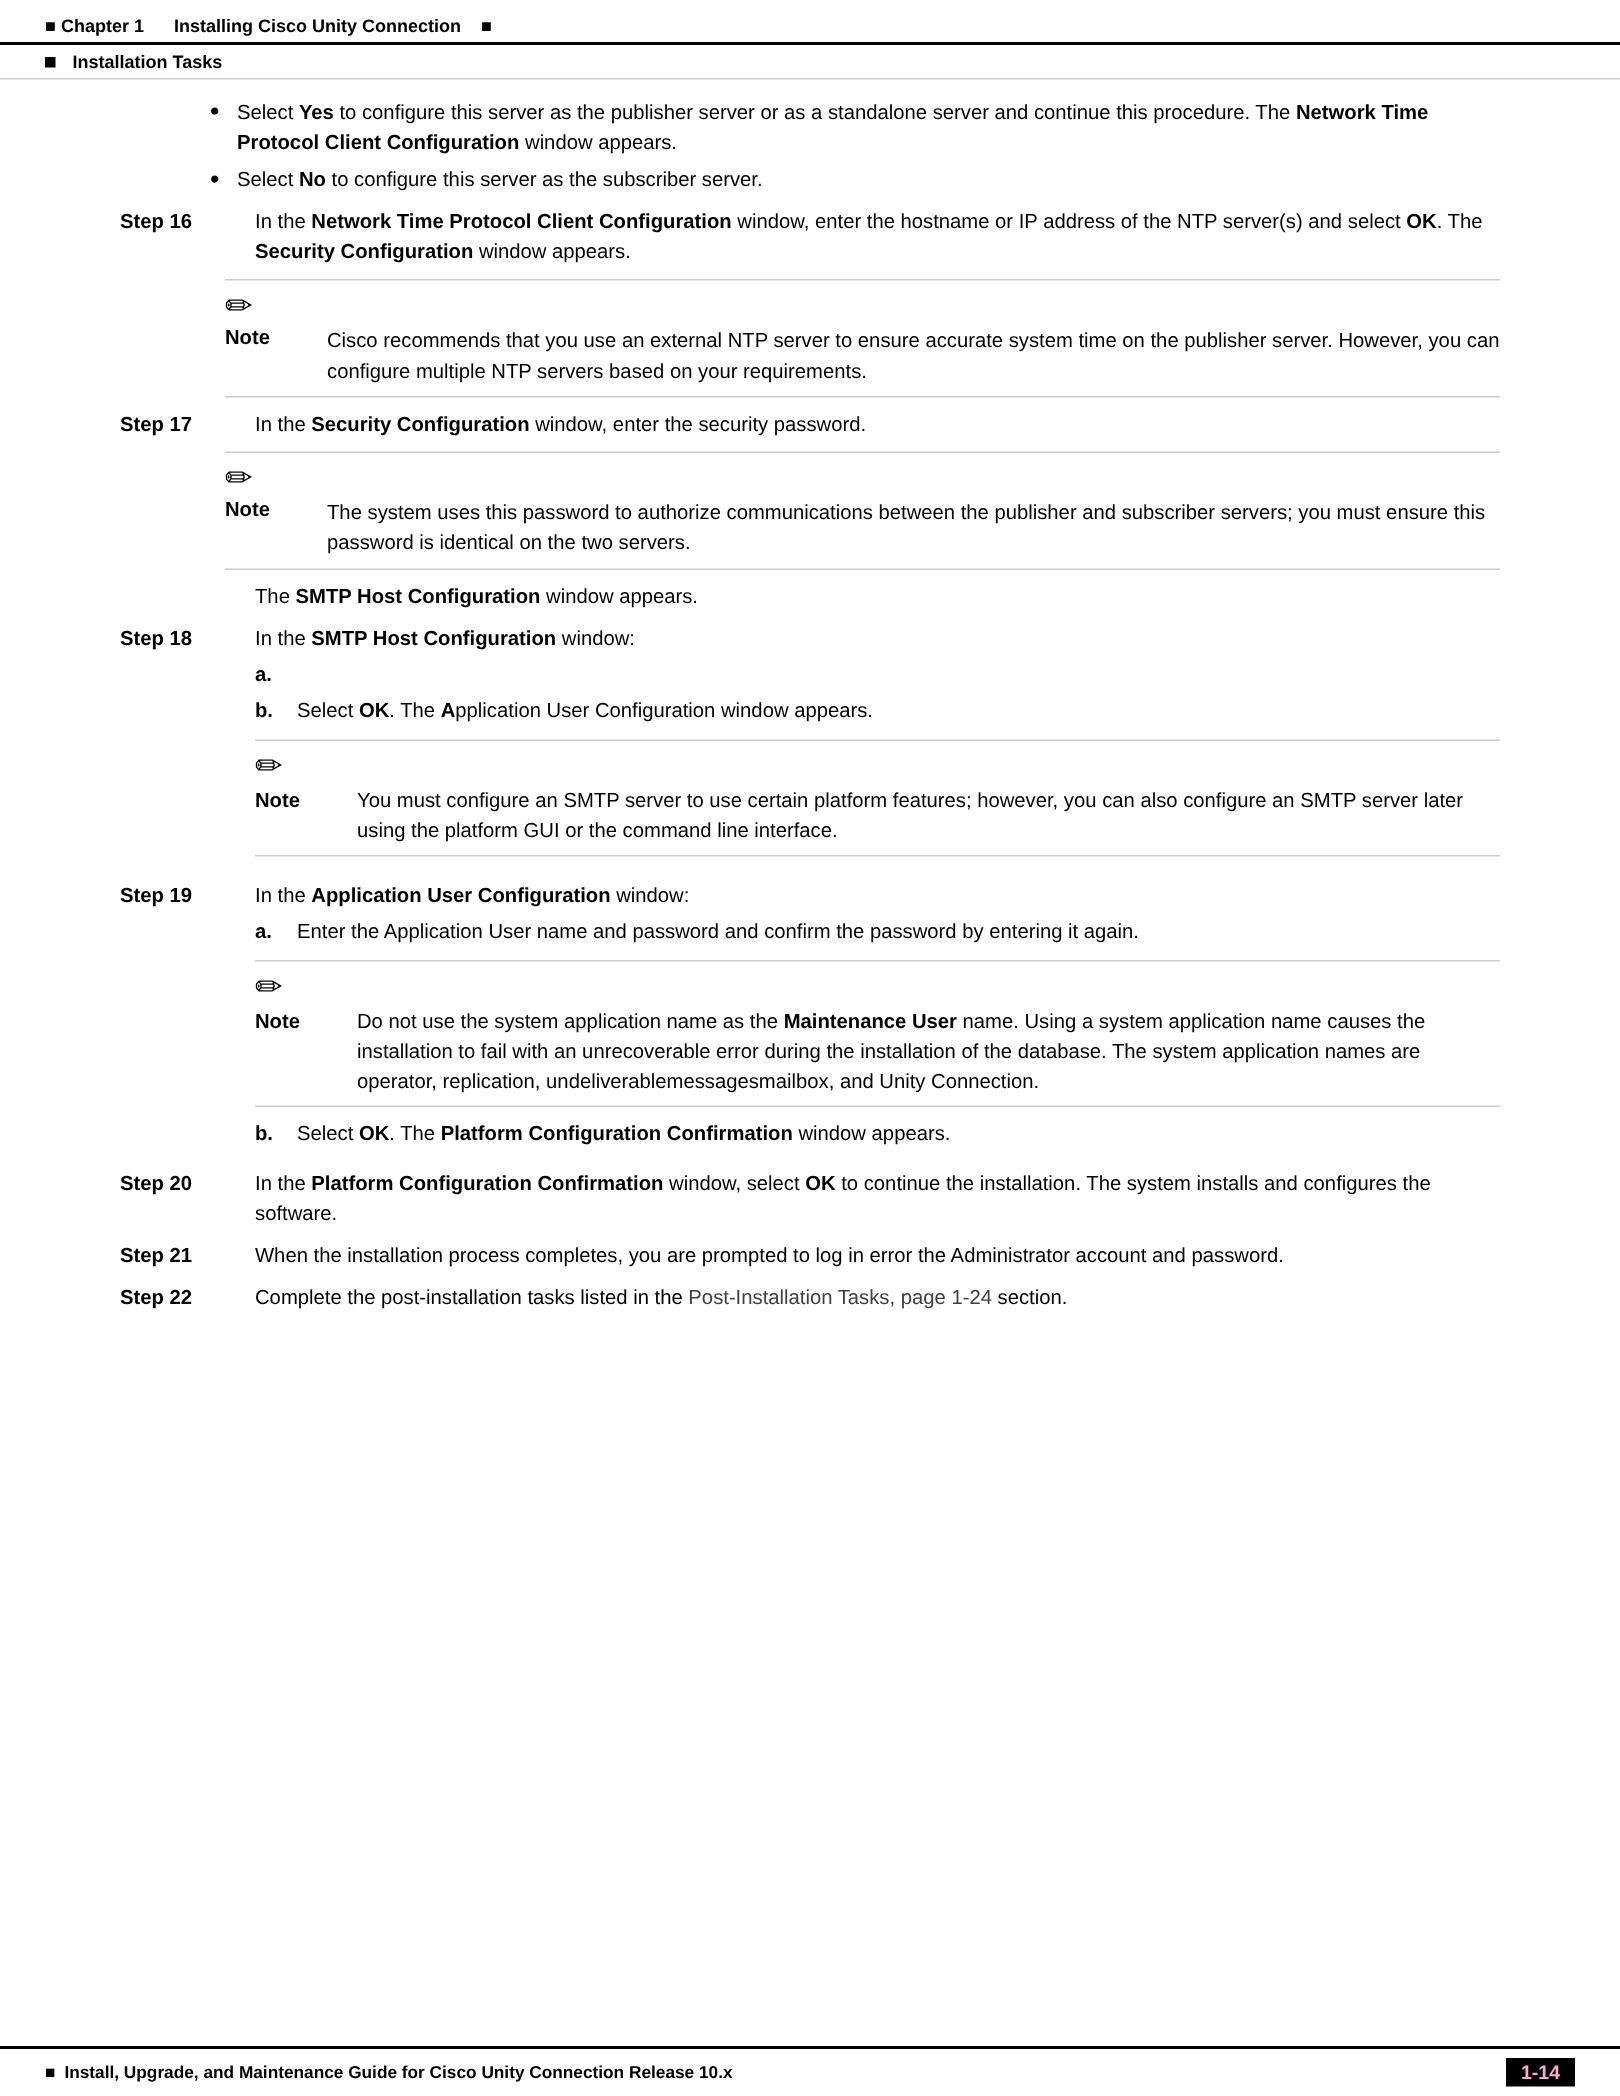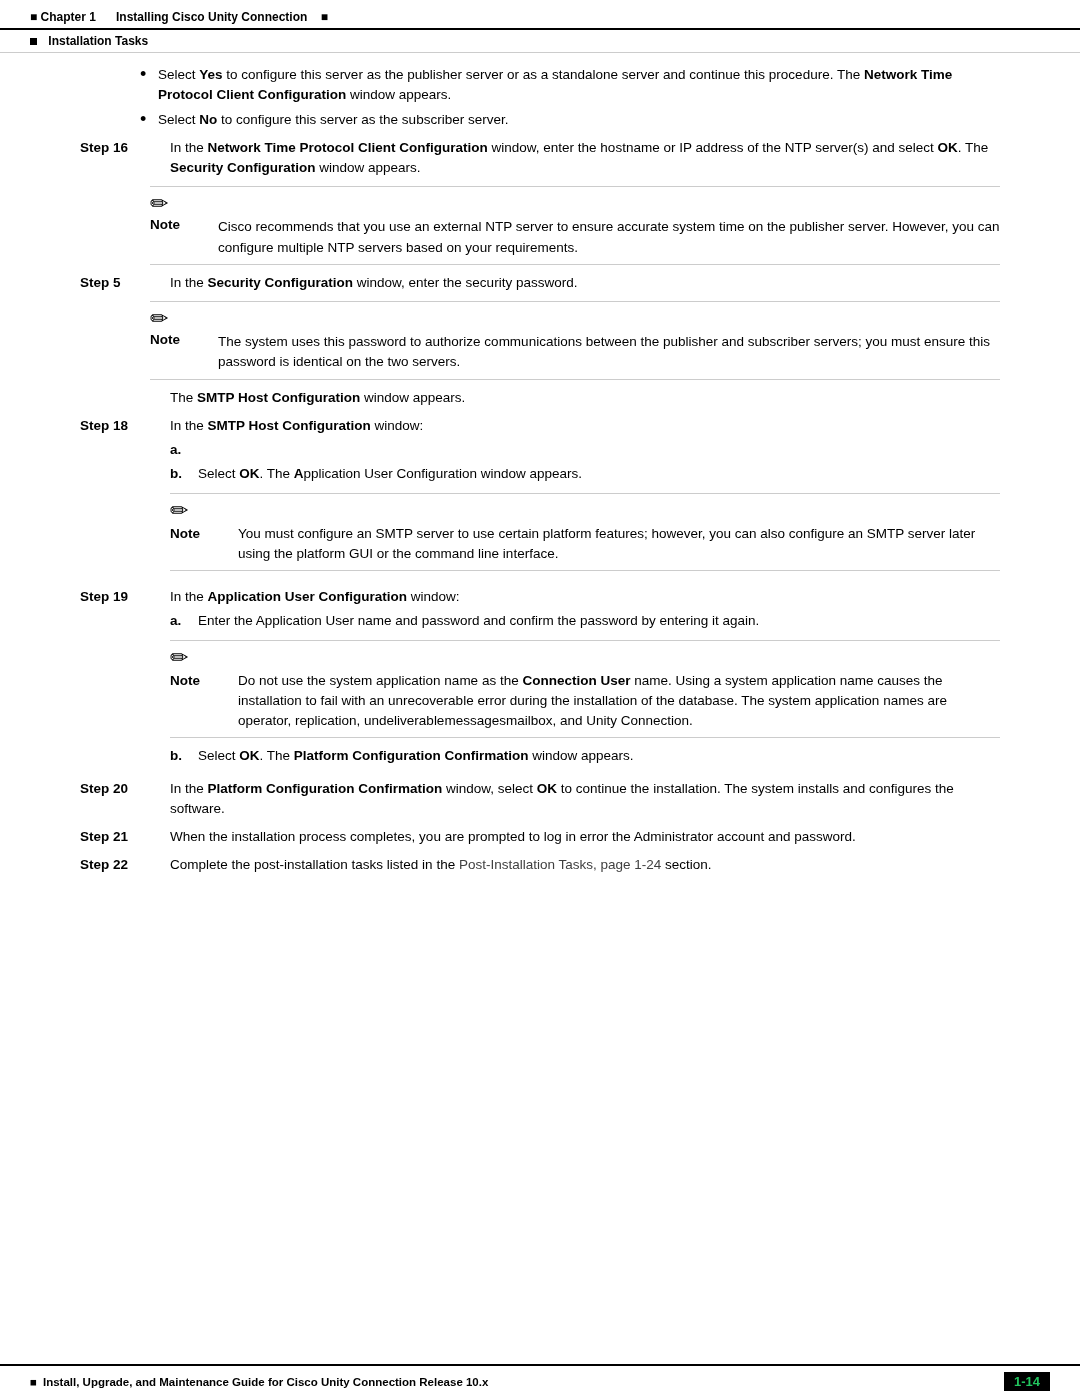--- a/index.html
+++ b/index.html
@@ -147,21 +147,21 @@
     }
     .footer-left {
       font-size: 11.5px;
       font-weight: bold;
       display: flex;
       align-items: center;
       gap: 6px;
     }
     .footer-page {
       background: #000;
-      color: #22c55e;
+      color: #f9a8d4;
       font-weight: bold;
       font-size: 13px;
       padding: 2px 10px;
       margin-left: 0;
     }
     .footer-page-box {
       display: flex;
       align-items: stretch;
     }
 
@@ -222,21 +222,21 @@
     <div class="note-icon-row">
       <span class="pencil-icon">✏</span>
     </div>
     <div class="note-row">
       <span class="note-label">Note</span>
       <span class="note-text">Cisco recommends that you use an external NTP server to ensure accurate system time on the publisher server. However, you can configure multiple NTP servers based on your requirements.</span>
     </div>
   </div>
 
   <div class="step-row">
-    <div class="step-label">Step 5</div>
+    <div class="step-label">Step 17</div>
     <div class="step-content">
       In the <strong>Security Configuration</strong> window, enter the security password.
     </div>
   </div>
 
   <div class="note-block" style="margin-left:70px;">
     <div class="note-icon-row">
       <span class="pencil-icon">✏</span>
     </div>
     <div class="note-row">
@@ -286,21 +286,21 @@
         <span>Enter the Application User name and password and confirm the password by entering it again.</span>
       </div>
 
       
       <div class="note-block">
         <div class="note-icon-row">
           <span class="pencil-icon">✏</span>
         </div>
         <div class="note-row">
           <span class="note-label">Note</span>
-          <span class="note-text">Do not use the system application name as the <strong>Connection User</strong> name. Using a system application name causes the installation to fail with an unrecoverable error during the installation of the database. The system application names are operator, replication, undeliverablemessagesmailbox, and Unity Connection.</span>
+          <span class="note-text">Do not use the system application name as the <strong>Maintenance User</strong> name. Using a system application name causes the installation to fail with an unrecoverable error during the installation of the database. The system application names are operator, replication, undeliverablemessagesmailbox, and Unity Connection.</span>
         </div>
       </div>
 
       <div class="sub-step">
         <span class="sub-step-label">b.</span>
         <span>Select <strong>OK</strong>. The <strong>Platform Configuration Confirmation</strong> window appears.</span>
       </div>
     </div>
   </div>
 

